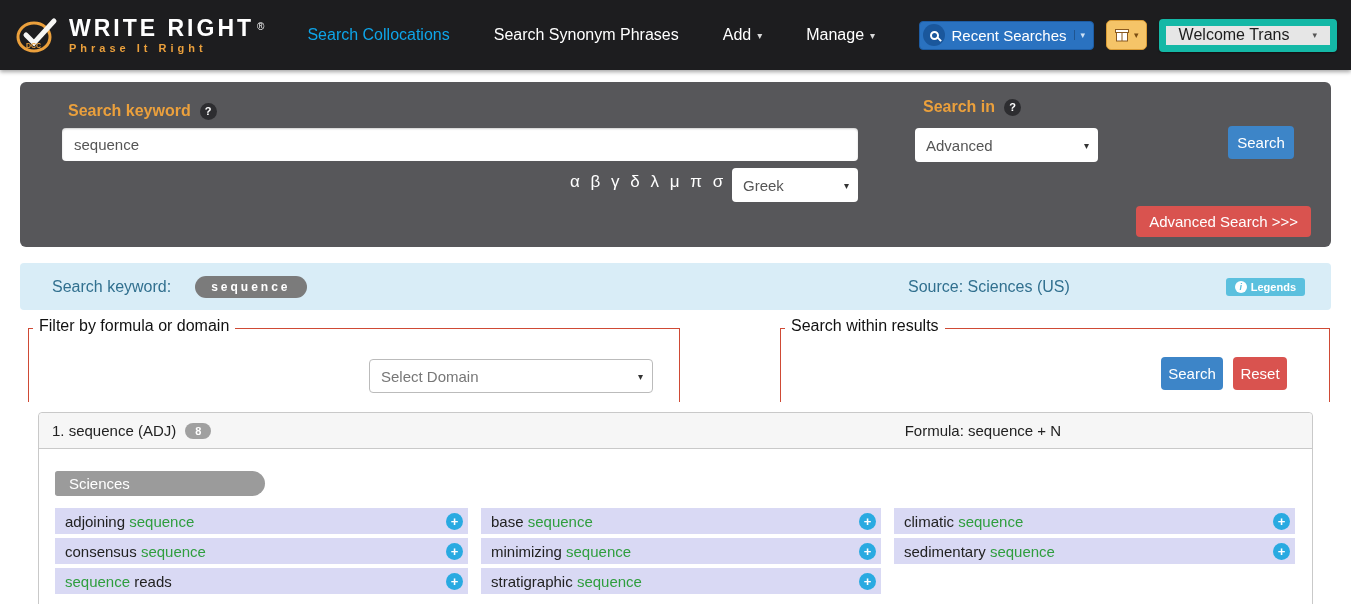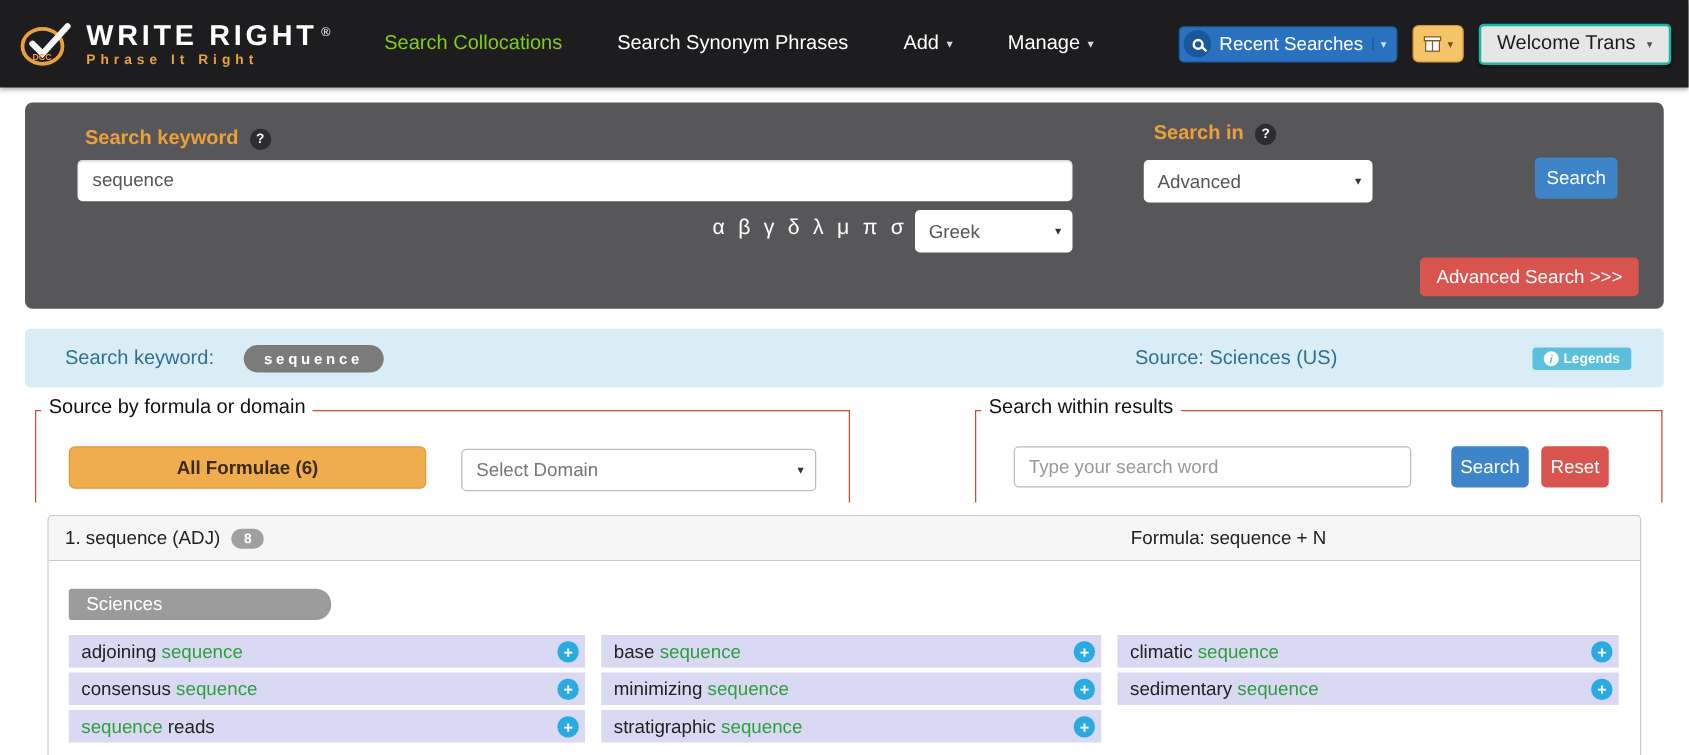--- a/index.html
+++ b/index.html
@@ -10,40 +10,40 @@
             box-shadow:0 2px 4px rgba(0,0,0,.35); }
   .brand { display:flex; align-items:flex-end; gap:9px; margin-right:43px; cursor:pointer; }
   .brand-badge { width:46px; height:40px; }
   .brand-text-wrap { display:flex; flex-direction:column; line-height:1.05; }
   .brand-title { color:#fff; font-size:23px; font-weight:bold; letter-spacing:3px; }
   .brand-reg { color:#fff; font-size:10px; vertical-align:super; margin-left:3px; }
   .brand-sub { color:#eba03c; font-size:11px; font-weight:bold; letter-spacing:4px; margin-top:3px; }
 
   .nav { display:flex; align-items:center; gap:44px; }
   .nav-item { color:#fff; font-size:16px; cursor:pointer; display:flex; align-items:center; gap:6px; }
-  .nav-item.active { color:#84cc16; }
+  .nav-item.active { color:#0ea5e9; }
   .nav-caret { font-size:10px; color:#d8d8d8; }
 
   .top-right { margin-left:auto; display:flex; align-items:center; gap:12px; }
   .rs-button { display:flex; align-items:center; background:#2a72c0; border:1px solid #1d5ca3;
                border-radius:4px; padding:2px 8px 2px 3px; height:29px; cursor:pointer; }
   .rs-icon-wrap { width:22px; height:22px; background:#1a579c; border-radius:50%;
                   display:flex; align-items:center; justify-content:center; margin-right:6px; }
   .mag { position:relative; width:9px; height:9px; border:2px solid #fff; border-radius:50%; display:inline-block; }
   .mag::after { content:""; position:absolute; width:6px; height:2px; background:#fff;
                 right:-5px; bottom:-2px; transform:rotate(45deg); }
   .rs-label { color:#fff; font-size:15px; }
   .rs-caret { color:#cfe2f5; font-size:9px; margin-left:7px; padding-left:6px; border-left:1px solid rgba(0,0,0,.25); }
 
   .pkg-button { background:#f5c468; border:1px solid #d99b35; border-radius:5px; height:30px;
                 display:flex; align-items:center; gap:4px; padding:0 7px; cursor:pointer; }
   .pkg-caret { color:#7a4d12; font-size:9px; }
 
-  .welcome-button { background:#e6e6e6; border:2px solid #14b8a6; border-radius:4px; height:33px;
-                    display:flex; align-items:center; gap:9px; padding:0 13px; font-size:16px; color:#1c1c1c;
+  .welcome-button { background:#e6e6e6; border:7px solid #14b8a6; border-radius:4px; height:33px;
+                    display:flex; align-items:center; gap:23px; padding:0 13px; font-size:16px; color:#1c1c1c;
                     cursor:pointer; box-shadow:0 1px 2px rgba(0,0,0,.4); }
   .welcome-caret { color:#555; font-size:9px; }
 
   
   .search-panel { position:relative; margin:12px 20px 16px; height:165px; background:#57575a; border-radius:6px; }
   .panel-label { position:absolute; display:flex; align-items:center; gap:9px;
                  color:#eba03c; font-size:16px; font-weight:bold; }
   .sk-label { left:48px; top:20px; }
   .si-label { left:903px; top:16px; }
   .help-circle { width:17px; height:17px; border-radius:50%; background:#2d2d30; color:#fff;
@@ -206,30 +206,28 @@
   <span class="kw-badge">sequence</span>
   <span class="source-text">Source: Sciences (US)</span>
   <button class="legends-btn">
     <span class="info-circle">i</span>
     <span>Legends</span>
   </button>
 </div>
 
 <div class="filter-section">
   <div class="filter-group filter-group-left">
-    <span class="group-legend">Source by formula or domain</span>
-    <button class="all-formulae-btn">All Formulae (6)</button>
+    <span class="group-legend">Filter by formula or domain</span>
     <div class="fselect domain-select">
       <span>Select Domain</span>
       <span class="sel-caret">▾</span>
     </div>
   </div>
   <div class="filter-group filter-group-right">
     <span class="group-legend">Search within results</span>
-    <input class="within-input" type="text" placeholder="Type your search word" style="">
     <button class="btn btn-blue within-search-btn">Search</button>
     <button class="btn btn-red reset-btn">Reset</button>
   </div>
 </div>
 
 <div class="results">
   <div class="results-header">
     <span>1. sequence (ADJ)</span>
     <span class="count-pill">8</span>
     <span class="formula-text">Formula: sequence + N</span>

